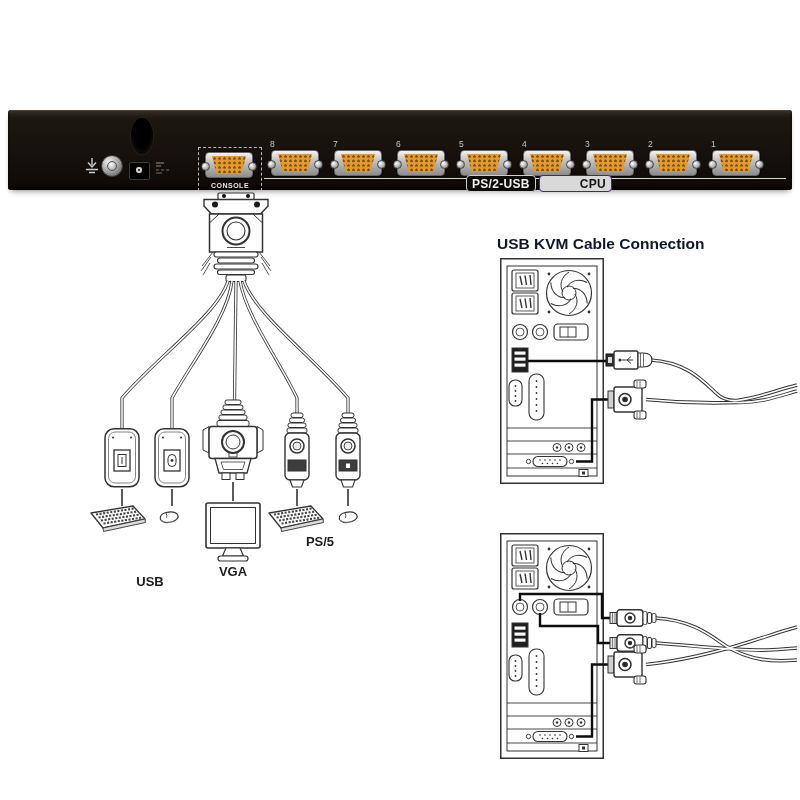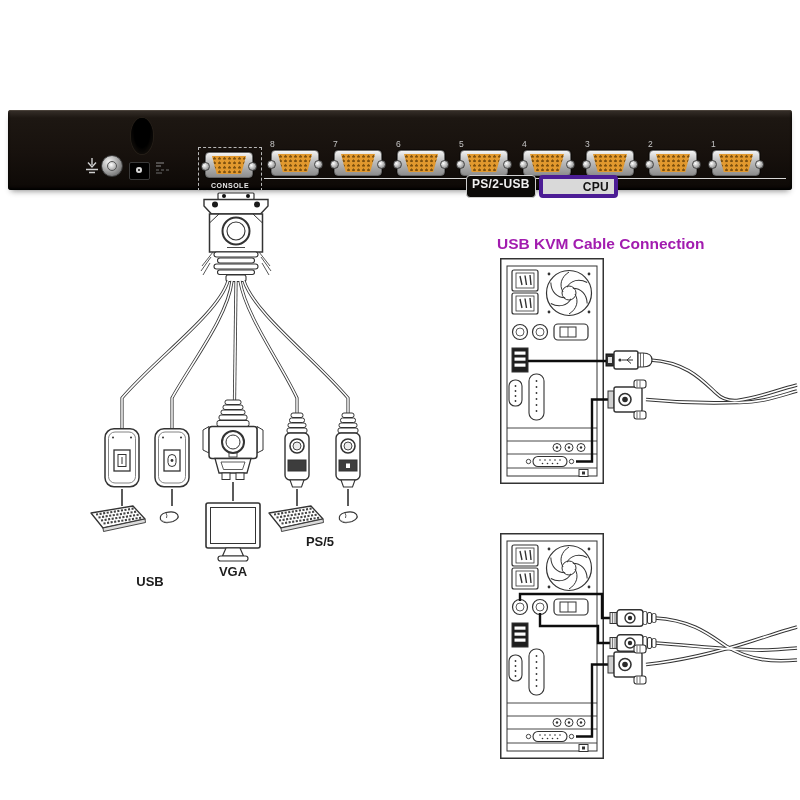--- a/index.html
+++ b/index.html
@@ -36,23 +36,23 @@
          background-size:5px 4.5px;clip-path:polygon(0 0,100% 0,86% 100%,14% 100%);}
   .vga-screw{position:absolute;top:50%;width:7px;height:7px;margin-top:-3.5px;border-radius:50%;
          background:radial-gradient(circle at 35% 35%,#fff,#9a9a9a 70%,#555);border:1px solid #474747;}
   .vga-screw.l{left:-4px}.vga-screw.r{right:-4px}
   .cpu-port{position:absolute;top:150px;width:48px;height:26px;}
   .port-num{position:absolute;top:-11px;left:-1px;font-size:8.5px;color:#c6c6c6;}
   .ports-line{position:absolute;left:264px;top:178px;width:522px;height:1px;background:#ededed;opacity:.9;}
   .badges{position:absolute;left:466px;top:175px;display:flex;gap:3px;z-index:3;}
   .badge{font-size:12px;font-weight:bold;letter-spacing:.3px;padding:1.5px 5px;border-radius:4px;line-height:1;}
   .badge-dark{background:#0c0a08;color:#f0f0f0;border:1px solid #cfcfcf;}
-  .badge-light{background:#d9d9d9;color:#141414;border:4px solid #4c1d95;padding-left:40px;}
+  .badge-light{background:#d9d9d9;color:#141414;border:1px solid #4c1d95;padding-left:40px;}
   
-  .sec-title{position:absolute;font-size:15.5px;font-weight:bold;color:#a21caf;white-space:nowrap;}
+  .sec-title{position:absolute;font-size:15.5px;font-weight:bold;color:#0f172a;white-space:nowrap;}
   .cable-label{position:absolute;width:60px;text-align:center;font-size:13px;font-weight:bold;color:#1c1c1c;}
   svg.art{position:absolute;left:0;top:0;}
   
   .lo{fill:none;stroke:#3a3a3a;stroke-width:3.2;}      
   .li{fill:none;stroke:#fff;stroke-width:1.5;}         
   .co{fill:none;stroke:#333;stroke-width:3.6;}
   .ci{fill:none;stroke:#fff;stroke-width:1.7;}
   .cl{fill:none;stroke:#0d0d0d;stroke-width:2.4;}      
 </style>
 </head>

